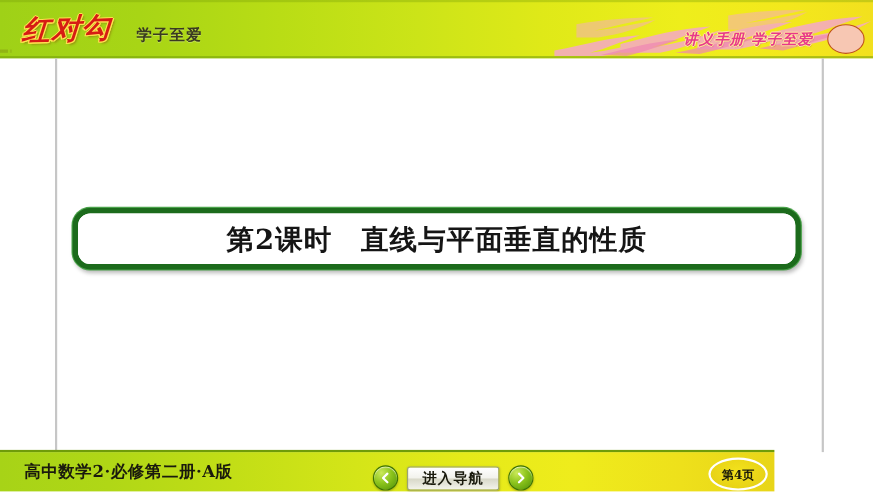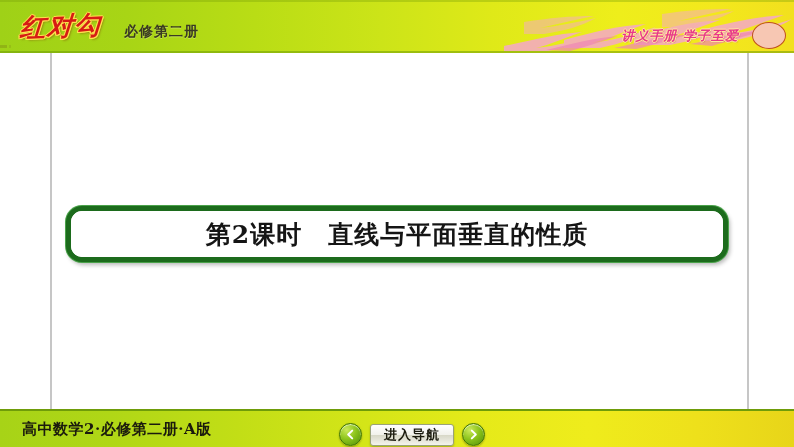--- a/index.html
+++ b/index.html
@@ -161,21 +161,20 @@
     width: 662px;
     height: 56px;
     box-sizing: border-box;
     border-radius: 16px;
     background: #ffffff;
     border: 5px solid #1c6b1c;
     box-shadow:
       inset 0 0 0 1px #ffffff,
       0 0 0 1px #4aa24a,
       2px 3px 4px rgba(0,0,0,0.28);
-    margin-top: 17px;
   }
   .title-box-inner {
     position: absolute;
     left: 0; top: 0; right: 0; bottom: 0;
     border-radius: 11px;
     border: 1px solid #ffffff;
     display: flex;
     align-items: center;
     justify-content: center;
   }
@@ -186,21 +185,21 @@
     color: #151515;
     letter-spacing: 1px;
     white-space: nowrap;
   }
 
   
   .footer {
     position: absolute;
     left: 0;
     bottom: 0;
-    width: 794px;
+    width: 704px;
     height: 36px;
     background: linear-gradient(90deg,
         #a7d317 0%,
         #b0d716 14%,
         #c2de16 30%,
         #d4e518 46%,
         #e5ea19 60%,
         #efec1c 74%,
         #eee01b 88%,
         #e8d519 100%);
@@ -279,21 +278,21 @@
 </style>
 </head>
 <body>
 
 <div class="slide">
 
   <div class="header">
     <div class="header-topline"></div>
 
     <div class="brand-logo">红对勾</div>
-    <div class="brand-sub">必修第二册</div>
+    <div class="brand-sub">学子至爱</div>
 
     <div class="flames">
       <svg width="300" height="53" viewBox="0 0 300 53">
         <g fill="#f5a8c8" opacity="0.85">
           <path d="M10,46 C40,40 60,34 88,32 C70,38 58,44 42,48 C60,46 78,42 96,36 C84,44 70,48 54,51 L10,51 Z"></path>
           <path d="M70,40 C100,32 122,26 152,24 C132,31 116,38 98,43 C120,40 142,34 162,27 C146,37 126,44 106,48 L70,48 Z"></path>
           <path d="M140,36 C172,28 196,22 226,20 C206,27 188,34 170,39 C194,36 216,30 238,23 C220,34 198,41 176,45 L140,45 Z"></path>
           <path d="M206,30 C238,22 260,17 290,15 C270,22 252,29 234,34 C258,31 278,26 298,19 C282,29 260,37 238,41 L206,41 Z"></path>
           <path d="M30,22 C56,18 76,16 100,16 C80,20 64,24 46,28 C64,26 84,22 102,18 C88,26 70,31 50,34 L30,34 Z" opacity="0.6"></path>
           <path d="M168,14 C194,10 214,9 238,9 C218,13 202,17 184,21 C202,19 222,15 240,11 C226,19 208,24 188,27 L168,27 Z" opacity="0.6"></path>
@@ -332,15 +331,16 @@
         </svg>
       </div>
       <div class="nav-pill">进入导航</div>
       <div class="nav-circle">
         <svg width="11" height="11" viewBox="0 0 11 11">
           <path d="M3.8,1.6 L7.8,5.5 L3.8,9.4" fill="none" stroke="#ffffff" stroke-width="2" stroke-linecap="round" stroke-linejoin="round"></path>
         </svg>
       </div>
     </div>
 
+    <div class="page-badge">第4页</div>
   </div>
 
 </div>
 
 </body></html>

